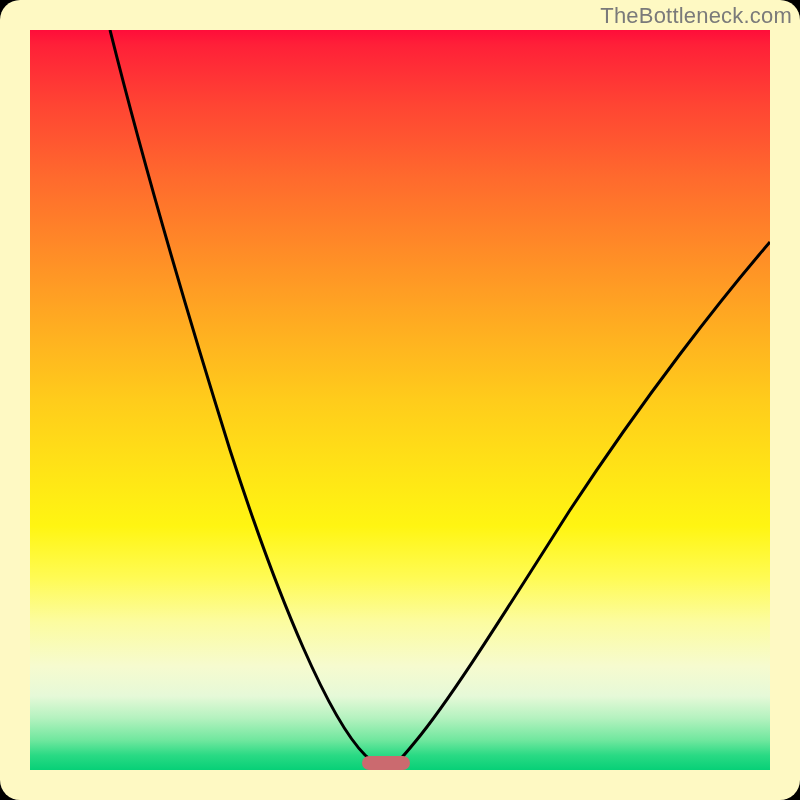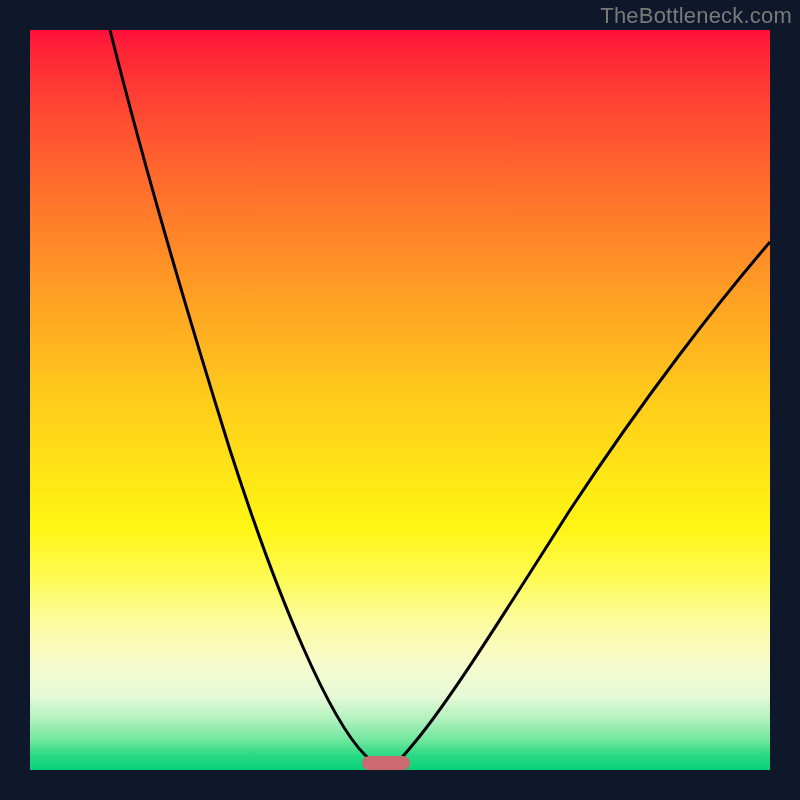--- a/index.html
+++ b/index.html
@@ -10,21 +10,22 @@
     background: #000;
     overflow: hidden;
     font-family: Arial, Helvetica, sans-serif;
   }
   .frame {
     position: absolute;
     top: 0;
     left: 0;
     width: 800px;
     height: 800px;
-    background: #0f172a;
+    background: #fef9c3;
+    border-radius: 20px;
   }
   .plot-area {
     position: absolute;
     top: 30px;
     left: 30px;
     width: 740px;
     height: 740px;
     overflow: hidden;
   }
   .gradient-bg {

